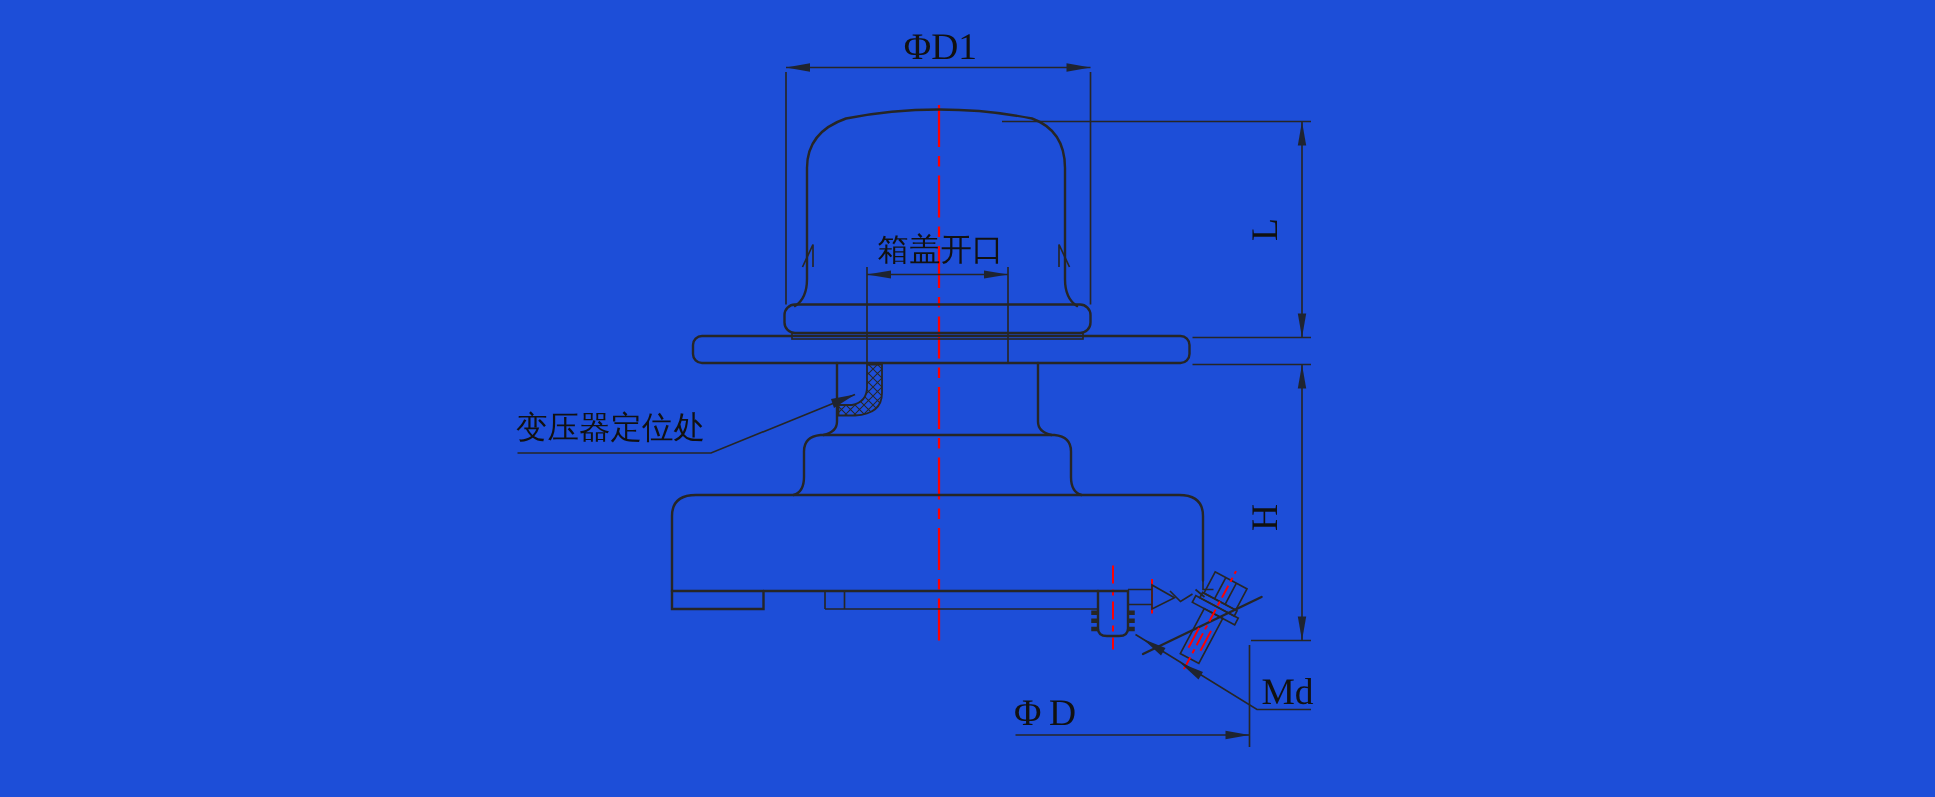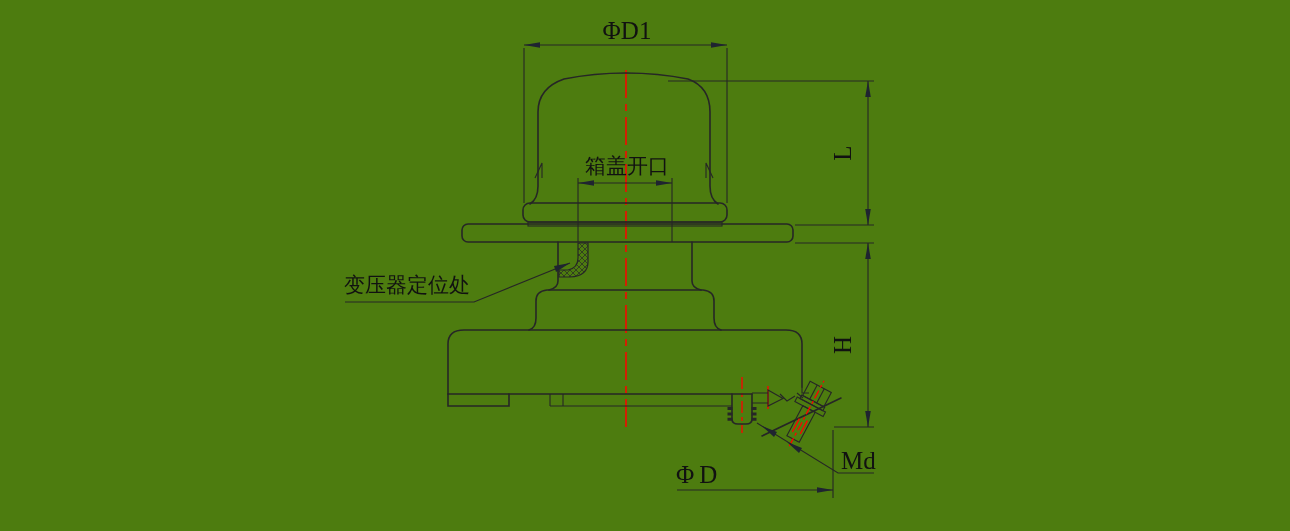--- a/index.html
+++ b/index.html
@@ -1,16 +1,16 @@
 <!DOCTYPE html>
 <html><head>
 <meta charset="utf-8">
 <style>
   html,body{margin:0;padding:0;background:#ffffff;}
-  .stage{position:relative;width:1290px;height:531px;background:#4d7c0f;overflow:hidden;
+  .stage{position:relative;width:1290px;height:531px;background:#1d4ed8;overflow:hidden;
          font-family:"Liberation Serif","DejaVu Serif",serif;}
   svg{position:absolute;left:0;top:0;}
   .geo{stroke:#262626;stroke-width:1.6;fill:none;stroke-linecap:round;}
   .thin{stroke:#262626;stroke-width:1.1;fill:none;}
   .dim{stroke:#262626;stroke-width:1.1;fill:none;}
   .arrow{fill:#1f2430;stroke:none;}
   .cl{stroke:#ff0000;stroke-width:1.5;fill:none;}
   .redthin{stroke:#ff0000;stroke-width:1.3;fill:none;}
   .dimtext{fill:#111111;font-size:25px;font-family:"Liberation Serif","DejaVu Serif",serif;}
   .cntext{fill:#111111;font-size:21px;font-family:"Liberation Serif","DejaVu Serif",serif;}

